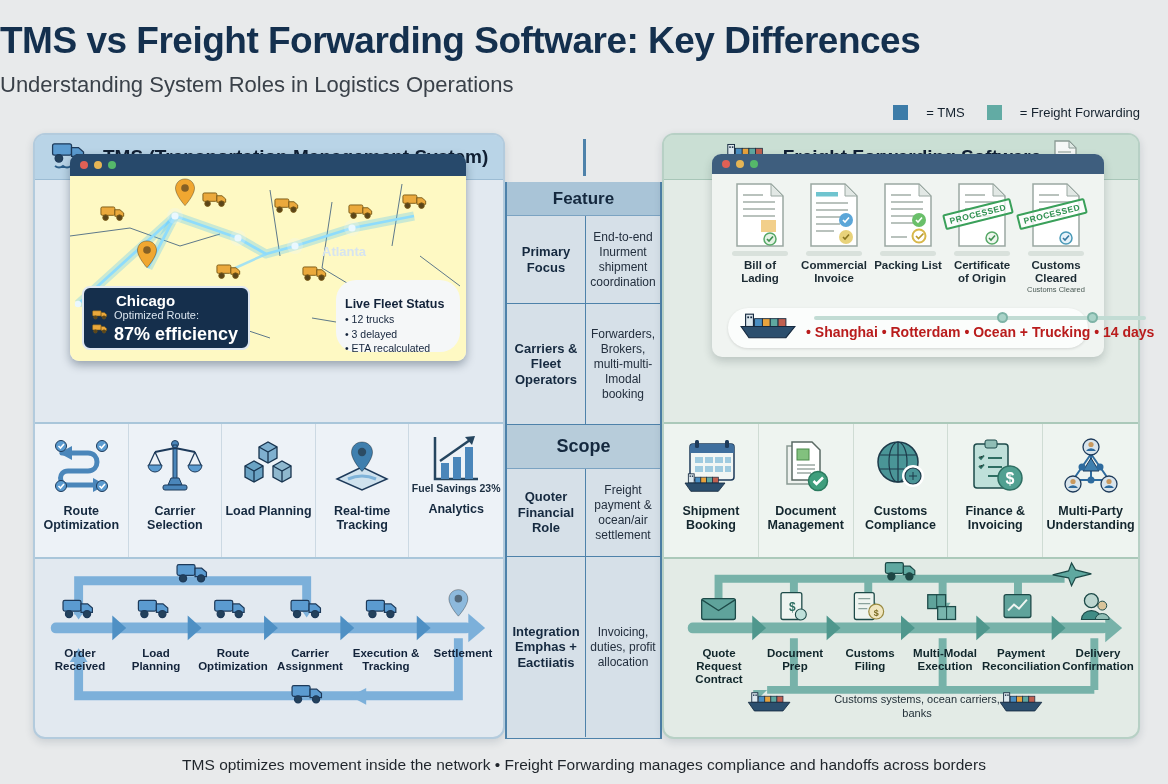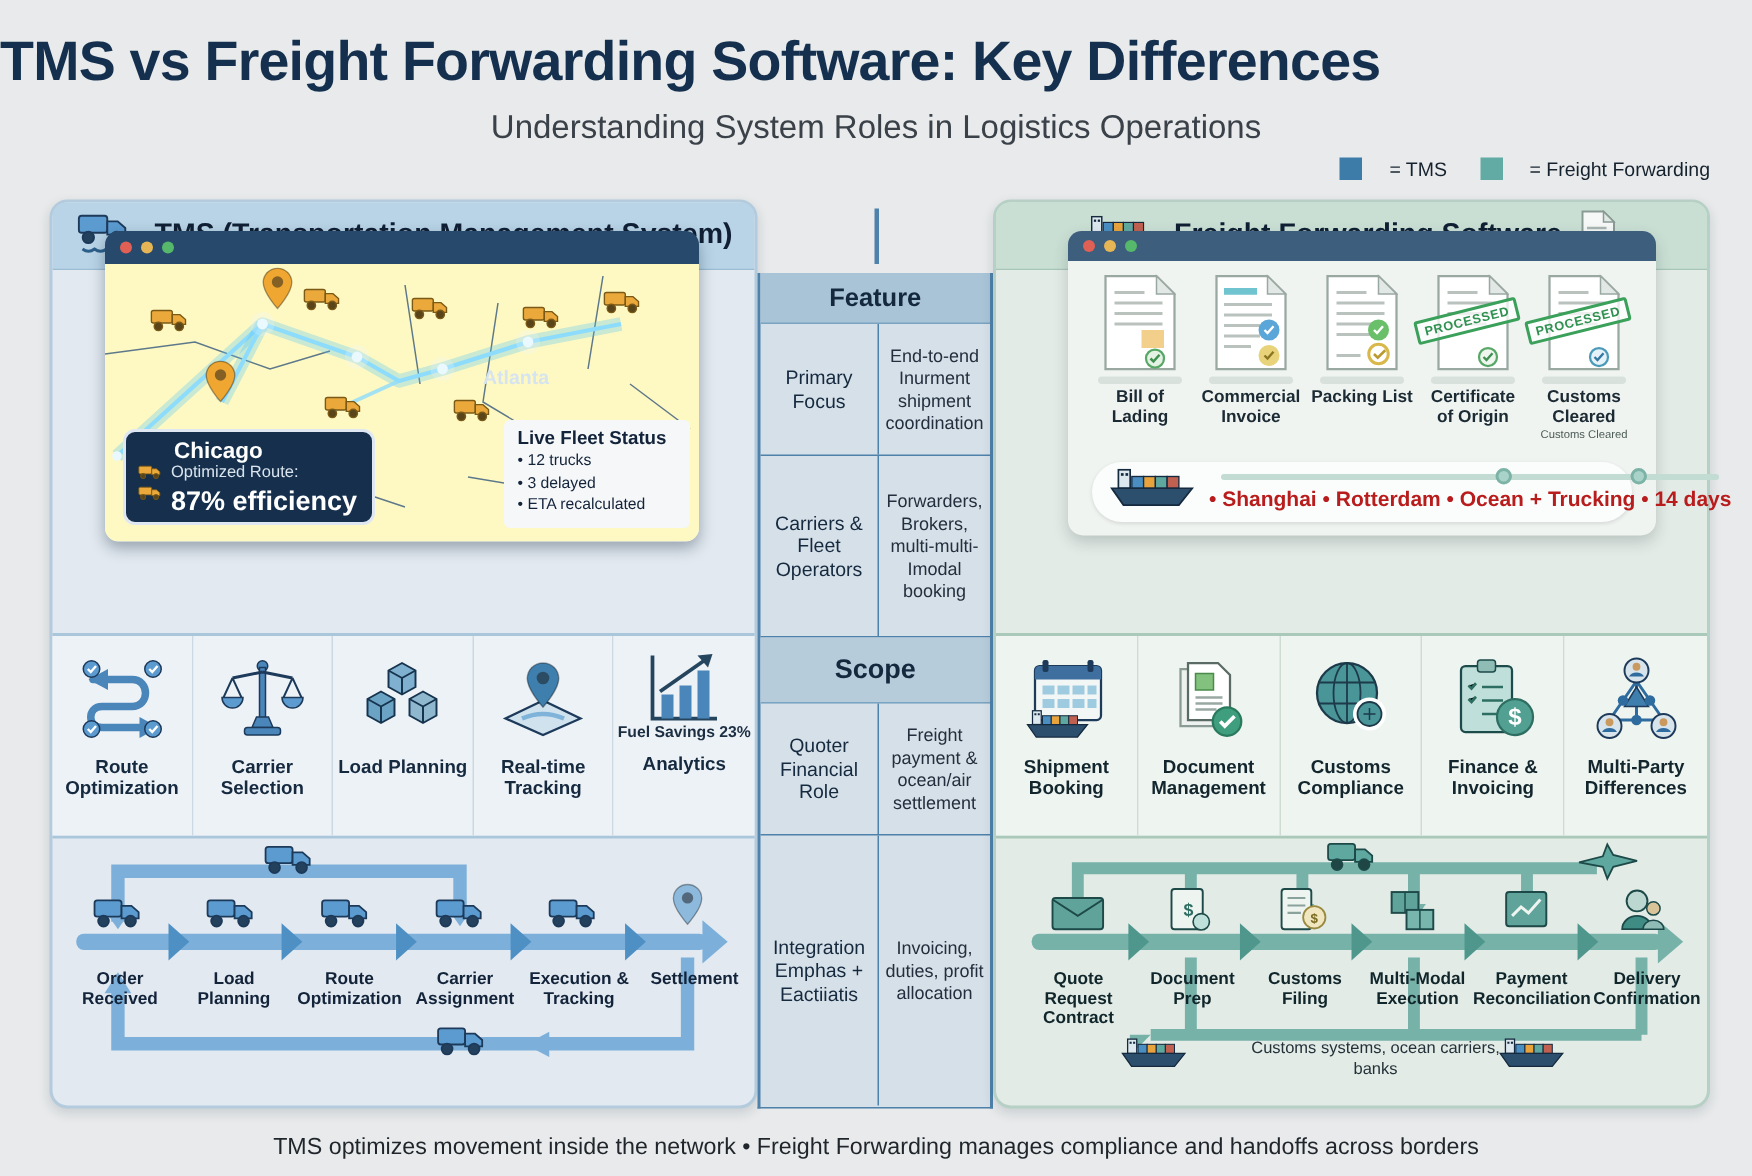--- a/index.html
+++ b/index.html
@@ -2,21 +2,21 @@
 <html><head>
 <meta charset="utf-8">
 <style>
   * { margin:0; padding:0; box-sizing:border-box; }
   body { background:#cfd2d4; font-family:"Liberation Sans", sans-serif; }
   .canvas { position:relative; width:1168px; height:784px; background:#e8eaeb; overflow:hidden; }
 
   
   .title { position:absolute; top:20px; left:0; width:100%; text-align:left;
            font-size:37px; font-weight:700; color:#14304e; letter-spacing:-.5px; }
-  .subtitle { position:absolute; top:72px; left:0; width:100%; text-align:center;
+  .subtitle { position:absolute; top:72px; left:0; width:100%; text-align:left;
               font-size:22px; font-weight:500; color:#3a4149; }
   .legend { position:absolute; top:105px; right:28px; display:flex; gap:22px;
             align-items:center; font-size:13px; color:#15222e; font-weight:500; }
   .legend-item { display:flex; align-items:center; gap:18px; }
   .legend-swatch { width:15px; height:15px; display:inline-block; }
 
   
   .panel { position:absolute; top:133px; height:606px; border-radius:12px;
            box-shadow:0 3px 8px rgba(30,50,70,.15); }
   .panel-left  { left:33px;  width:472px; background:#e2e9f0; border:2px solid #b3cbdd; }
@@ -64,37 +64,37 @@
   .map-body { position:relative; height:185px; background:#fef9c3; }
   .map-body > svg { position:absolute; inset:0; }
   .chicago { position:absolute; left:12px; top:110px; width:168px; height:64px;
              background:#152f4c; border:2px solid #dfe8f2; border-radius:8px; color:#fff;
              padding:4px 8px; }
   .chicago-city { font-size:15px; font-weight:700; margin-left:24px; }
   .chicago-row { display:flex; align-items:flex-start; gap:6px; line-height:1.25; }
   .chicago-r1 { font-size:11px; color:#d9e4ee; }
   .chicago-r2 { font-size:18px; font-weight:700; }
   .fleet { position:absolute; left:266px; top:104px; width:124px; height:72px;
-           background:#f5f7f8; border-radius:4px; color:#13233a; padding:5px 9px; }
+           background:#f5f7f8; border-radius:20px; color:#13233a; padding:17px 9px; }
   .fleet-title { font-size:12.5px; font-weight:700; margin-bottom:1px; }
   .fleet-item { font-size:10.5px; line-height:1.4; font-weight:500; }
 
   
   .mid { position:absolute; left:505px; top:182px; width:157px; height:557px;
          background:#d6e0e8; border-left:2.5px solid #4e82aa; border-right:2.5px solid #4e82aa;
          border-bottom:1.5px solid #4e82aa; }
   .mid-connector { position:absolute; left:583px; top:139px; width:3px; height:37px; background:#4e82aa; }
   .mid-h { display:flex; align-items:center; justify-content:center; font-weight:700; color:#14283e; }
   .mid-h1 { height:34px; background:#a9c4d7; font-size:17px; border-bottom:1px solid #7ba3c2; }
   .mid-h2 { height:44px; background:#b7ccda; font-size:18px; border-bottom:1px solid #7ba3c2; }
   .mid-row { display:grid; grid-template-columns:79px 1fr; border-bottom:1.5px solid #4e82aa; }
   .mid-row-last { border-bottom:none; }
   .mid-r1 { height:88px; } .mid-r2 { height:121px; } .mid-r3 { height:88px; } .mid-r4 { height:180px; }
   .mid-label { display:flex; align-items:center; justify-content:center; text-align:center;
-               font-size:13px; font-weight:400; color:#15293f; padding:4px 3px;
+               font-size:13px; font-weight:700; color:#15293f; padding:4px 3px;
                border-right:1.5px solid #4e82aa; line-height:1.2; }
   .mid-value { display:flex; align-items:center; justify-content:center; text-align:center;
                font-size:12px; color:#232f3e; padding:4px 3px; line-height:1.25; font-weight:500; }
 
   
   .docs-win { position:absolute; left:48px; top:19px; width:392px; height:203px;
               background:#f0f4f1; border-radius:10px; box-shadow:0 4px 10px rgba(20,40,40,.2); }
   .docs-bar { height:20px; background:#3e5e7e; border-radius:9px 9px 0 0; }
   .docs-row { position:absolute; top:28px; left:14px; right:14px; display:flex; justify-content:space-between; }
   .doc-block { width:68px; position:relative; display:flex; flex-direction:column; align-items:center; }
@@ -585,21 +585,21 @@
               <path d="M24 13 a5.5 4.5 0 0 1 10 0z" fill="#2e6b9e"></path>
               <circle cx="11" cy="46" r="8" fill="#d8e4ec" stroke="#1d3a5a" stroke-width="1.3"></circle>
               <circle cx="11" cy="43.5" r="2.6" fill="#c9995e"></circle>
               <path d="M6 50 a5.5 4.5 0 0 1 10 0z" fill="#2e6b9e"></path>
               <circle cx="47" cy="46" r="8" fill="#d8e4ec" stroke="#1d3a5a" stroke-width="1.3"></circle>
               <circle cx="47" cy="43.5" r="2.6" fill="#c9995e"></circle>
               <path d="M42 50 a5.5 4.5 0 0 1 10 0z" fill="#2e6b9e"></path>
             </g>
           </svg>
         </span>
-        <span class="feat-label">Multi-Party Differences</span>
+        <span class="feat-label">Multi-Party Understanding</span>
       </div>
     </div>
 
     <div class="row-flow">
       <svg class="flow" viewBox="0 0 478 180">
         <rect x="24" y="64" width="424" height="11" rx="5" fill="#77b2a9"></rect>
         <g fill="#4f978d">
           <path d="M89 57 l14 12.5 L89 82z"></path>
             <path d="M164 57 l14 12.5 L164 82z"></path>
           <path d="M239 57 l14 12.5 L239 82z"></path>

